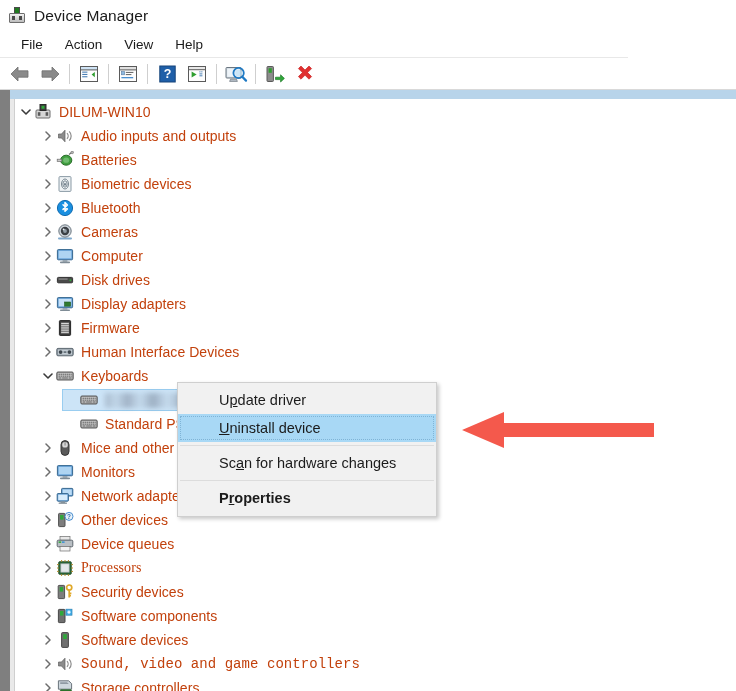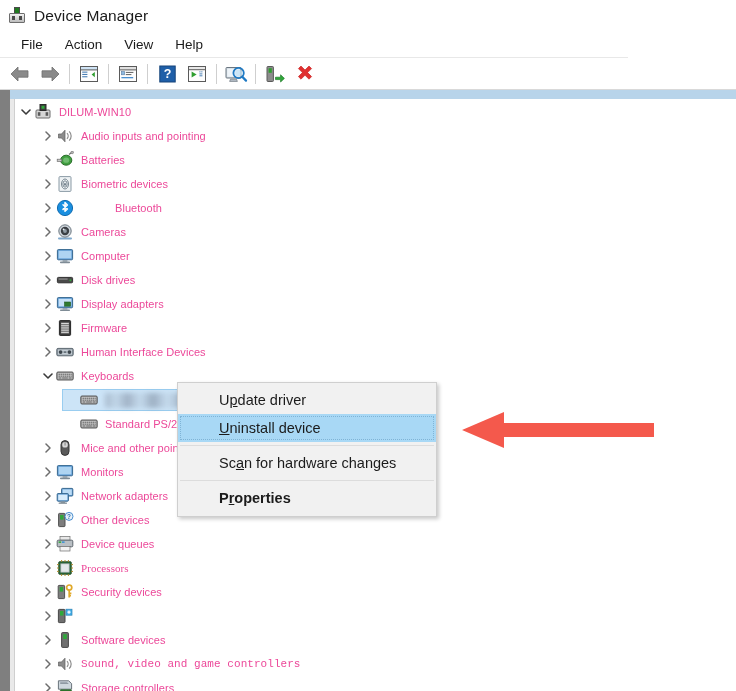--- a/index.html
+++ b/index.html
@@ -162,22 +162,22 @@
   .tw-icon {
     width: 18px; height: 18px;
     flex: 0 0 18px;
     margin-right: 7px;
     position: relative;
     display: flex;
     align-items: center;
     justify-content: center;
   }
   .tw-label {
-    font-size: 11px;
-    color: #ec4899;
+    font-size: 14px;
+    color: #c2410c;
     letter-spacing: 0.05px;
   }
   .lvl0 { padding-left: 2px; }
   .lvl1 { padding-left: 24px; }
   .lvl2 { padding-left: 48px; }
 
   .tree-row.selected .sel-bg {
     position: absolute;
     left: 46px; top: 1px;
     height: 22px;
@@ -391,21 +391,21 @@
               <path d="M2 1 L6 5 L2 9" fill="none" stroke="#6d6d6d" stroke-width="1.5" stroke-linecap="round" stroke-linejoin="round"></path>
             </svg>
           </span>
           <span class="tw-icon" style="position: relative; z-index: 2;">
             <svg width="18" height="18" viewBox="0 0 18 18">
               <path d="M2.5 7 L5.5 7 L9 3.2 L9 14.8 L5.5 11 L2.5 11 Z" fill="#8c8c8c" stroke="#5f5f5f" stroke-width="0.7" stroke-linejoin="round"></path>
               <path d="M11 6.2 A4 4 0 0 1 11 11.8" fill="none" stroke="#8c8c8c" stroke-width="1.2"></path>
               <path d="M13.2 4.4 A6.4 6.4 0 0 1 13.2 13.6" fill="none" stroke="#8c8c8c" stroke-width="1.2"></path>
             </svg>
           </span>
-          <span class="tw-label" style="position: relative; z-index: 2;">Audio inputs and pointing</span>
+          <span class="tw-label" style="position: relative; z-index: 2;">Audio inputs and outputs</span>
         </div>
         <div class="tree-row lvl1">
           <span class="tw-expander">
             <svg width="8" height="10" viewBox="0 0 8 10">
               <path d="M2 1 L6 5 L2 9" fill="none" stroke="#6d6d6d" stroke-width="1.5" stroke-linecap="round" stroke-linejoin="round"></path>
             </svg>
           </span>
           <span class="tw-icon" style="position: relative; z-index: 2;">
             <svg width="18" height="18" viewBox="0 0 18 18">
               <ellipse cx="10.2" cy="9.2" rx="5.6" ry="5" fill="#3f9e3f" stroke="#2a6d2a"></ellipse>
@@ -438,21 +438,21 @@
             <svg width="8" height="10" viewBox="0 0 8 10">
               <path d="M2 1 L6 5 L2 9" fill="none" stroke="#6d6d6d" stroke-width="1.5" stroke-linecap="round" stroke-linejoin="round"></path>
             </svg>
           </span>
           <span class="tw-icon" style="position: relative; z-index: 2;">
             <svg width="18" height="18" viewBox="0 0 18 18">
               <circle cx="9" cy="9" r="7.6" fill="#1a8fe0" stroke="#106bb0"></circle>
               <path d="M7 5.8 L11.4 10 L9 12.2 L9 3.6 L11.4 6 L7 10.4" fill="none" stroke="#ffffff" stroke-width="1.5" stroke-linejoin="round" stroke-linecap="round"></path>
             </svg>
           </span>
-          <span class="tw-label" style="position: relative; z-index: 2; margin-left: 34px;">Bluetooth</span>
+          <span class="tw-label" style="position: relative; z-index: 2;">Bluetooth</span>
         </div>
         <div class="tree-row lvl1">
           <span class="tw-expander">
             <svg width="8" height="10" viewBox="0 0 8 10">
               <path d="M2 1 L6 5 L2 9" fill="none" stroke="#6d6d6d" stroke-width="1.5" stroke-linecap="round" stroke-linejoin="round"></path>
             </svg>
           </span>
           <span class="tw-icon" style="position: relative; z-index: 2;">
             <svg width="18" height="18" viewBox="0 0 18 18">
               <rect x="2" y="14.6" width="14" height="1.8" rx="0.8" fill="#7fa8cc"></rect>
@@ -775,20 +775,21 @@
             </svg>
           </span>
           <span class="tw-icon" style="position: relative; z-index: 2;">
             <svg width="18" height="18" viewBox="0 0 18 18">
               <rect x="2.4" y="2.4" width="6.6" height="13.2" rx="0.8" fill="#6f6f6f" stroke="#474747"></rect>
               <rect x="4" y="4" width="3.4" height="4.6" fill="#2fa83a"></rect>
               <rect x="10" y="2.2" width="6" height="6" fill="#46b0e8" stroke="#2b82b4" stroke-width="0.7"></rect>
               <path d="M13 3.6 L13 6.8 M11.4 5.2 L14.6 5.2" stroke="#ffffff" stroke-width="1.3"></path>
             </svg>
           </span>
+          <span class="tw-label" style="position: relative; z-index: 2;">Software components</span>
         </div>
         <div class="tree-row lvl1">
           <span class="tw-expander">
             <svg width="8" height="10" viewBox="0 0 8 10">
               <path d="M2 1 L6 5 L2 9" fill="none" stroke="#6d6d6d" stroke-width="1.5" stroke-linecap="round" stroke-linejoin="round"></path>
             </svg>
           </span>
           <span class="tw-icon" style="position: relative; z-index: 2;">
             <svg width="18" height="18" viewBox="0 0 18 18">
               <rect x="5.6" y="1.6" width="6.8" height="14.8" rx="0.9" fill="#6f6f6f" stroke="#474747"></rect>

